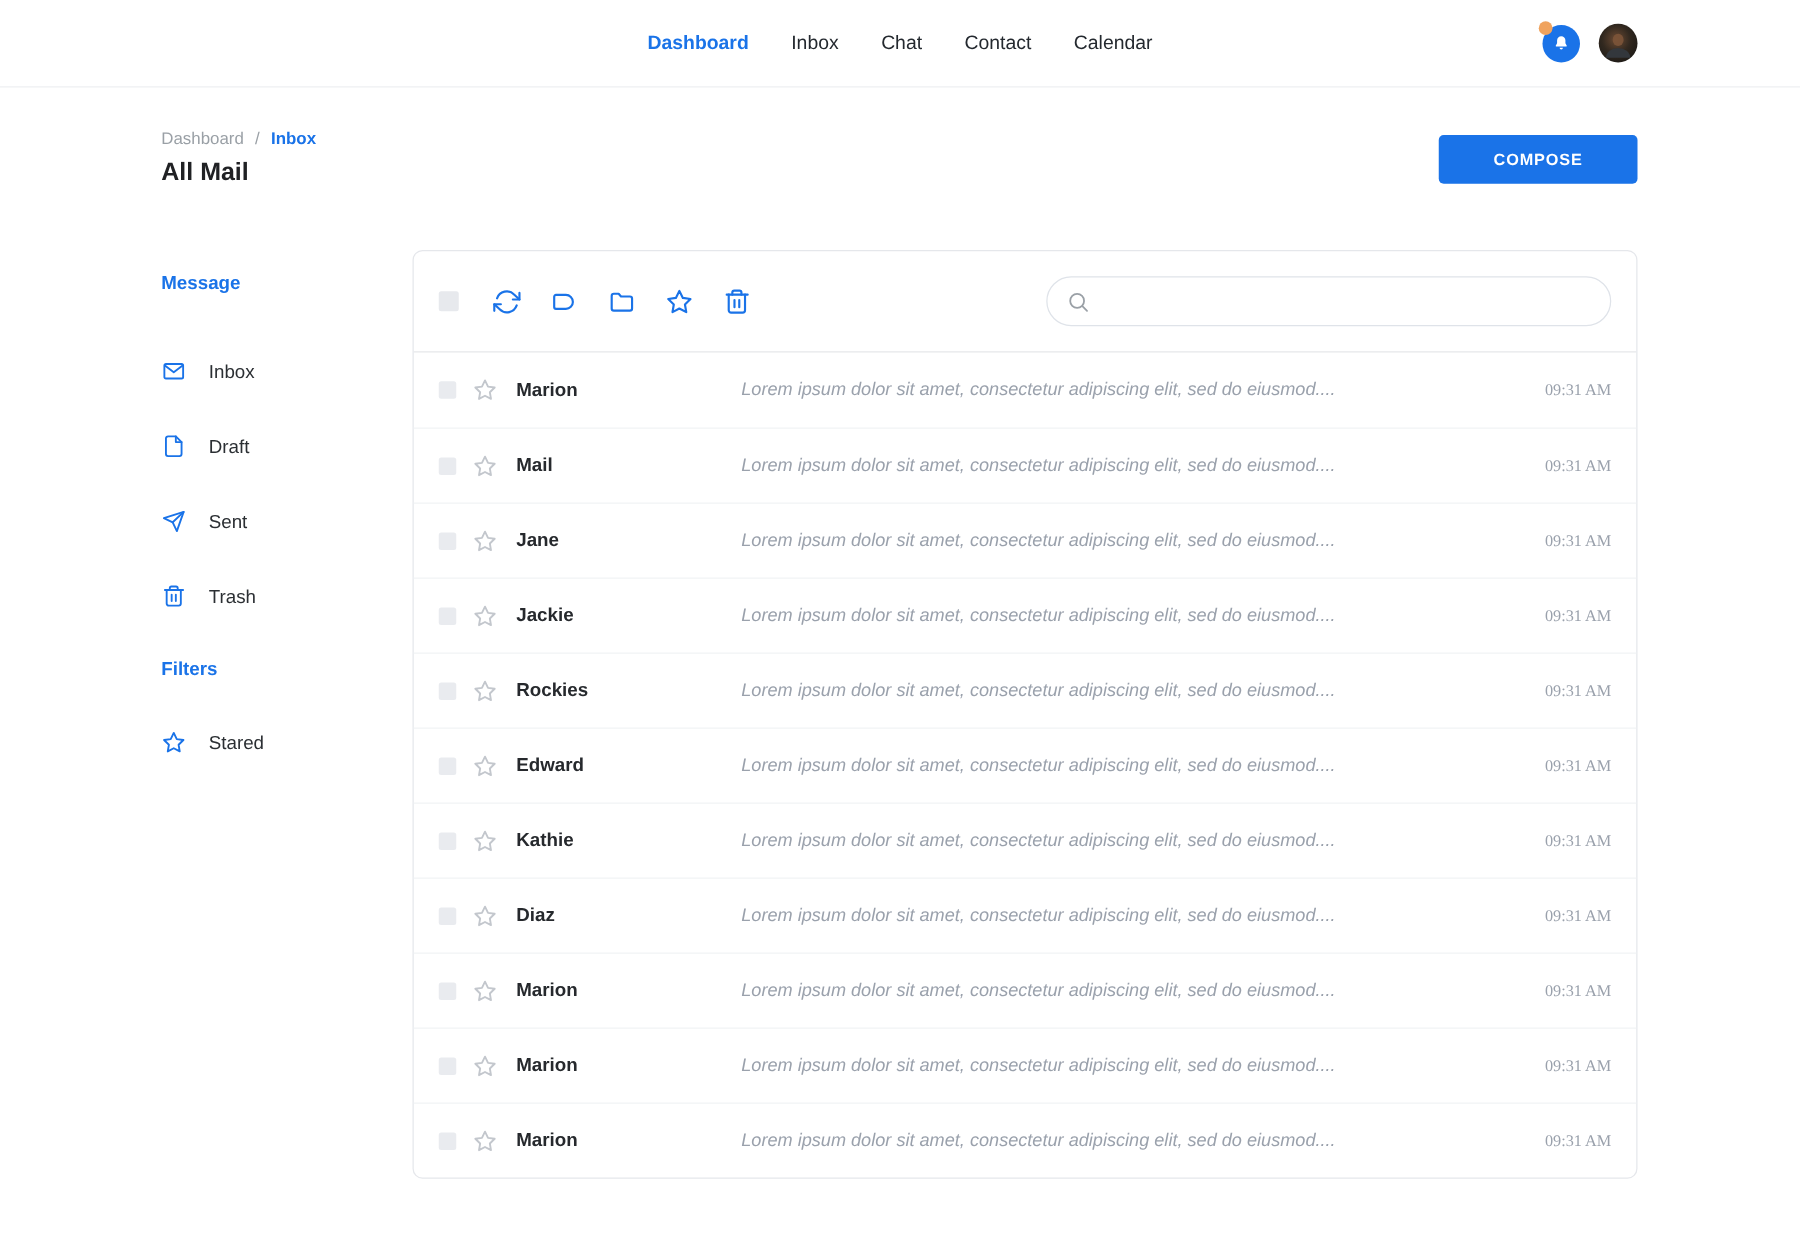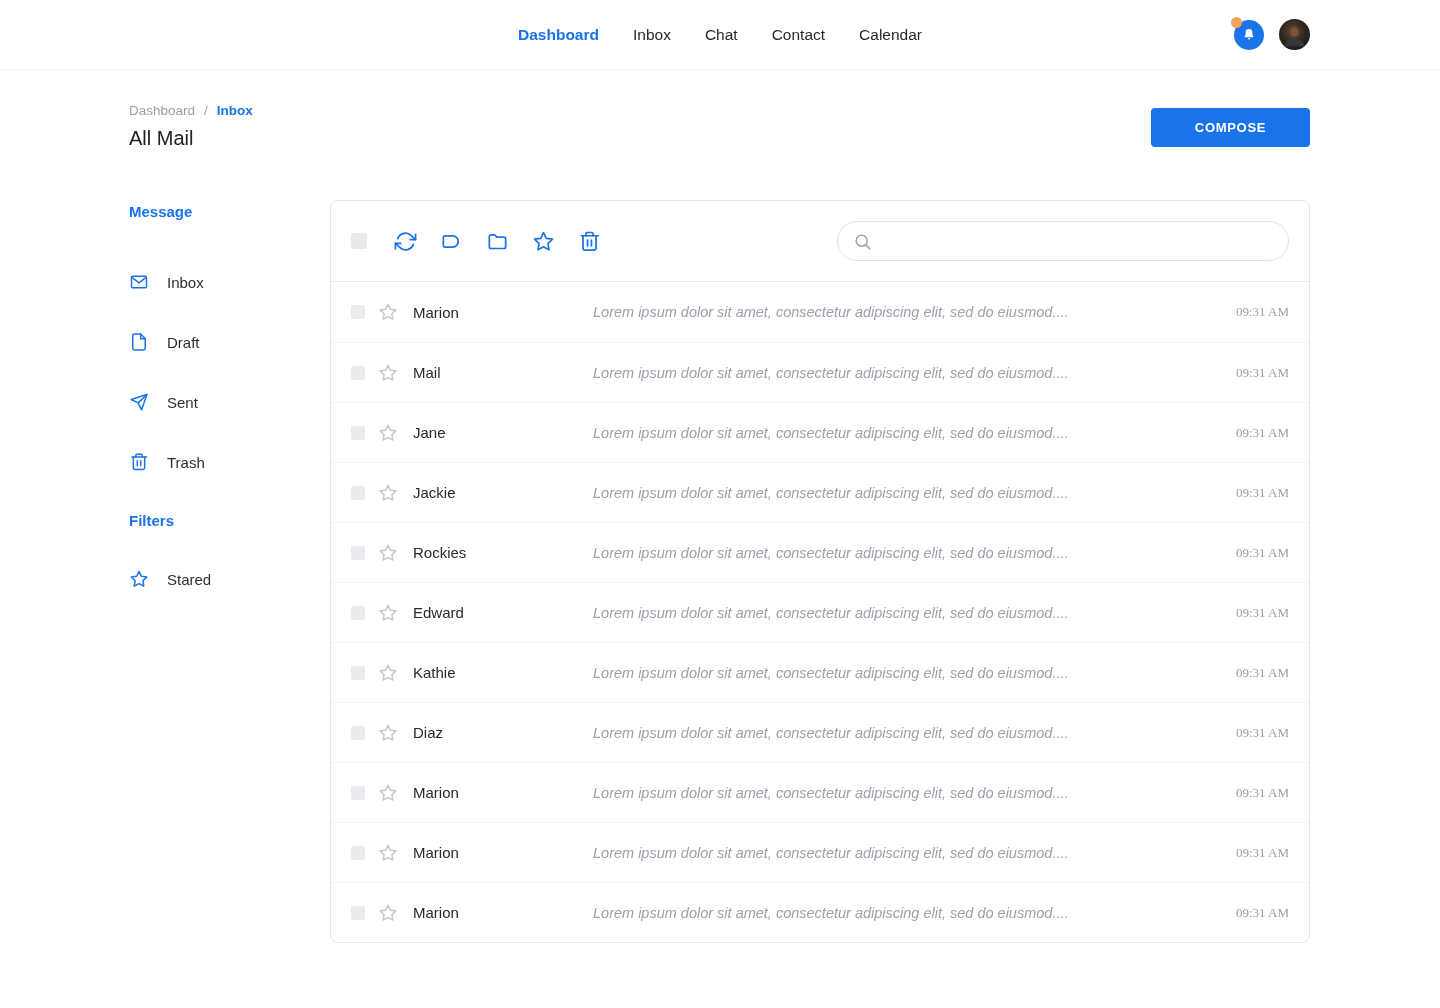--- a/index.html
+++ b/index.html
@@ -42,31 +42,31 @@
   .avatar{
     width:31px;height:31px;border-radius:50%;overflow:hidden;cursor:pointer;
     background:radial-gradient(circle at 45% 40%, #6b4a33 0%, #31281f 45%, #121212 100%);
   }
   
   .page-head{position:relative;padding:33px 130px 0 129px;}
   .breadcrumb{display:flex;align-items:center;gap:9px;font-size:13.5px;}
   .breadcrumb .parent{color:#9aa0a6;cursor:pointer;}
   .breadcrumb .sep{color:#9aa0a6;}
   .breadcrumb .current{color:var(--accent);font-weight:600;cursor:pointer;}
-  .page-title{margin:9px 0 0;font-size:20px;font-weight:400;color:var(--dark);}
+  .page-title{margin:9px 0 0;font-size:20px;font-weight:700;color:var(--dark);}
   .compose{
     position:absolute;top:38px;right:130px;width:159px;height:39px;
     background:var(--accent);color:#fff;border:none;border-radius:4px;
     font-family:"Liberation Sans", sans-serif;
     font-size:13px;font-weight:700;letter-spacing:.7px;cursor:pointer;
   }
   
   .content{display:flex;margin-top:50px;padding:0 130px 40px 129px;align-items:flex-start;}
   .sidebar{width:201px;flex-shrink:0;}
-  .side-title{font-size:15px;font-weight:700;color:var(--accent);margin:3px 0 32px;}
+  .side-title{font-size:15px;font-weight:700;color:var(--accent);margin:18px 0 32px;}
   .side-title.second{margin:20px 0 20px;}
   .side-item{height:60px;display:flex;align-items:center;gap:18px;cursor:pointer;}
   .side-item svg{width:20px;height:20px;color:var(--accent);flex-shrink:0;}
   .side-item .lbl{font-size:15px;color:#2b2f33;}
   
   .mail-card{flex:1;border:1px solid var(--border);border-radius:8px;background:#fff;}
   .toolbar{height:81px;display:flex;align-items:center;padding:0 20px;border-bottom:1px solid #e6e8ea;}
   .cb{width:16px;height:16px;background:#e7e9ed;border-radius:2px;cursor:pointer;flex-shrink:0;}
   .toolbar .cb{margin-right:27px;}
   .tbtn{
@@ -81,21 +81,21 @@
   .search svg{width:19px;height:19px;color:#9aa0a6;flex-shrink:0;}
   .search input{
     border:none;outline:none;flex:1;font-size:14px;font-family:"Liberation Sans", sans-serif;
     color:var(--dark);background:transparent;
   }
   
   .row{height:60px;display:flex;align-items:center;padding:0 20px;border-top:1px solid #f1f3f5;cursor:pointer;}
   .row:first-child{border-top:none;}
   .row .cb{width:14px;height:14px;margin-right:13px;background:#e9ebef;}
   .row .star{width:20px;height:20px;color:#c3c7cd;margin-right:15px;flex-shrink:0;}
-  .row .name{width:180px;font-size:15px;font-weight:400;color:#26292d;flex-shrink:0;}
+  .row .name{width:180px;font-size:15px;font-weight:700;color:#26292d;flex-shrink:0;}
   .row .preview{flex:1;font-size:14.5px;color:var(--muted);white-space:nowrap;overflow:hidden;text-overflow:ellipsis;padding-right:33px;font-style:italic;}
   .row .time{font-size:13px;color:var(--muted);flex-shrink:0;font-family:Liberation Serif, serif;}
 </style>
 </head>
 <body>
 
 <header class="topbar">
   <nav class="main-nav" id="main-nav">
       <a class="nav-item active">Dashboard</a>
       <a class="nav-item">Inbox</a>

